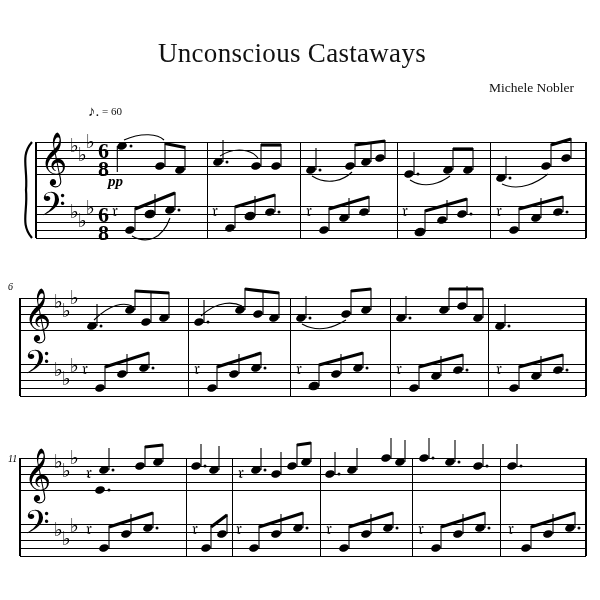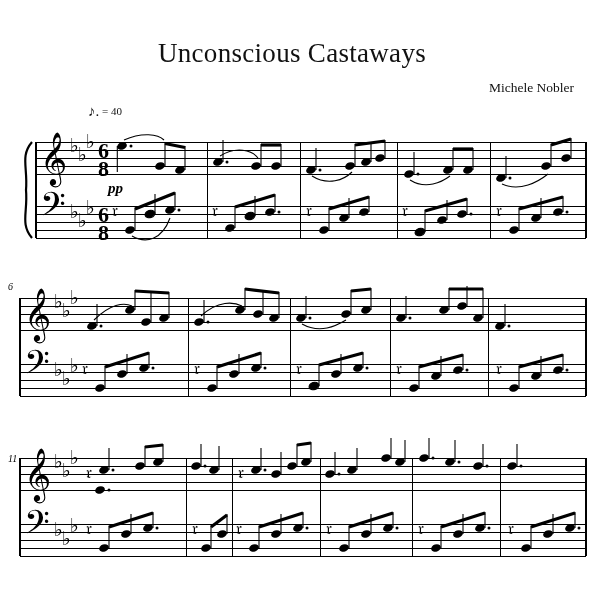--- a/index.html
+++ b/index.html
@@ -142,24 +142,24 @@
 </head>
 <body>
 
 <div class="sheet">
 
   <div class="title">Unconscious Castaways</div>
   <div class="composer">Michele Nobler</div>
 
   <div class="tempo">
     <span class="note-glyph">♪.</span>
-    <span>= 40</span>
+    <span>= 60</span>
   </div>
 
-  <div class="dynamic" style="top:180px; left:108px;">pp</div>
+  <div class="dynamic" style="top:173px; left:108px;">pp</div>
 
   <div class="system-num" style="top:281px; left:8px;">6</div>
   <div class="system-num" style="top:441px; left:8px;margin-top:12px;">11</div>
 
   <svg width="600" height="600" viewBox="0 0 600 600">
 
     <g>
 
       <g>
         <line class="staffline" x1="36" y1="142" x2="586" y2="142"></line>

